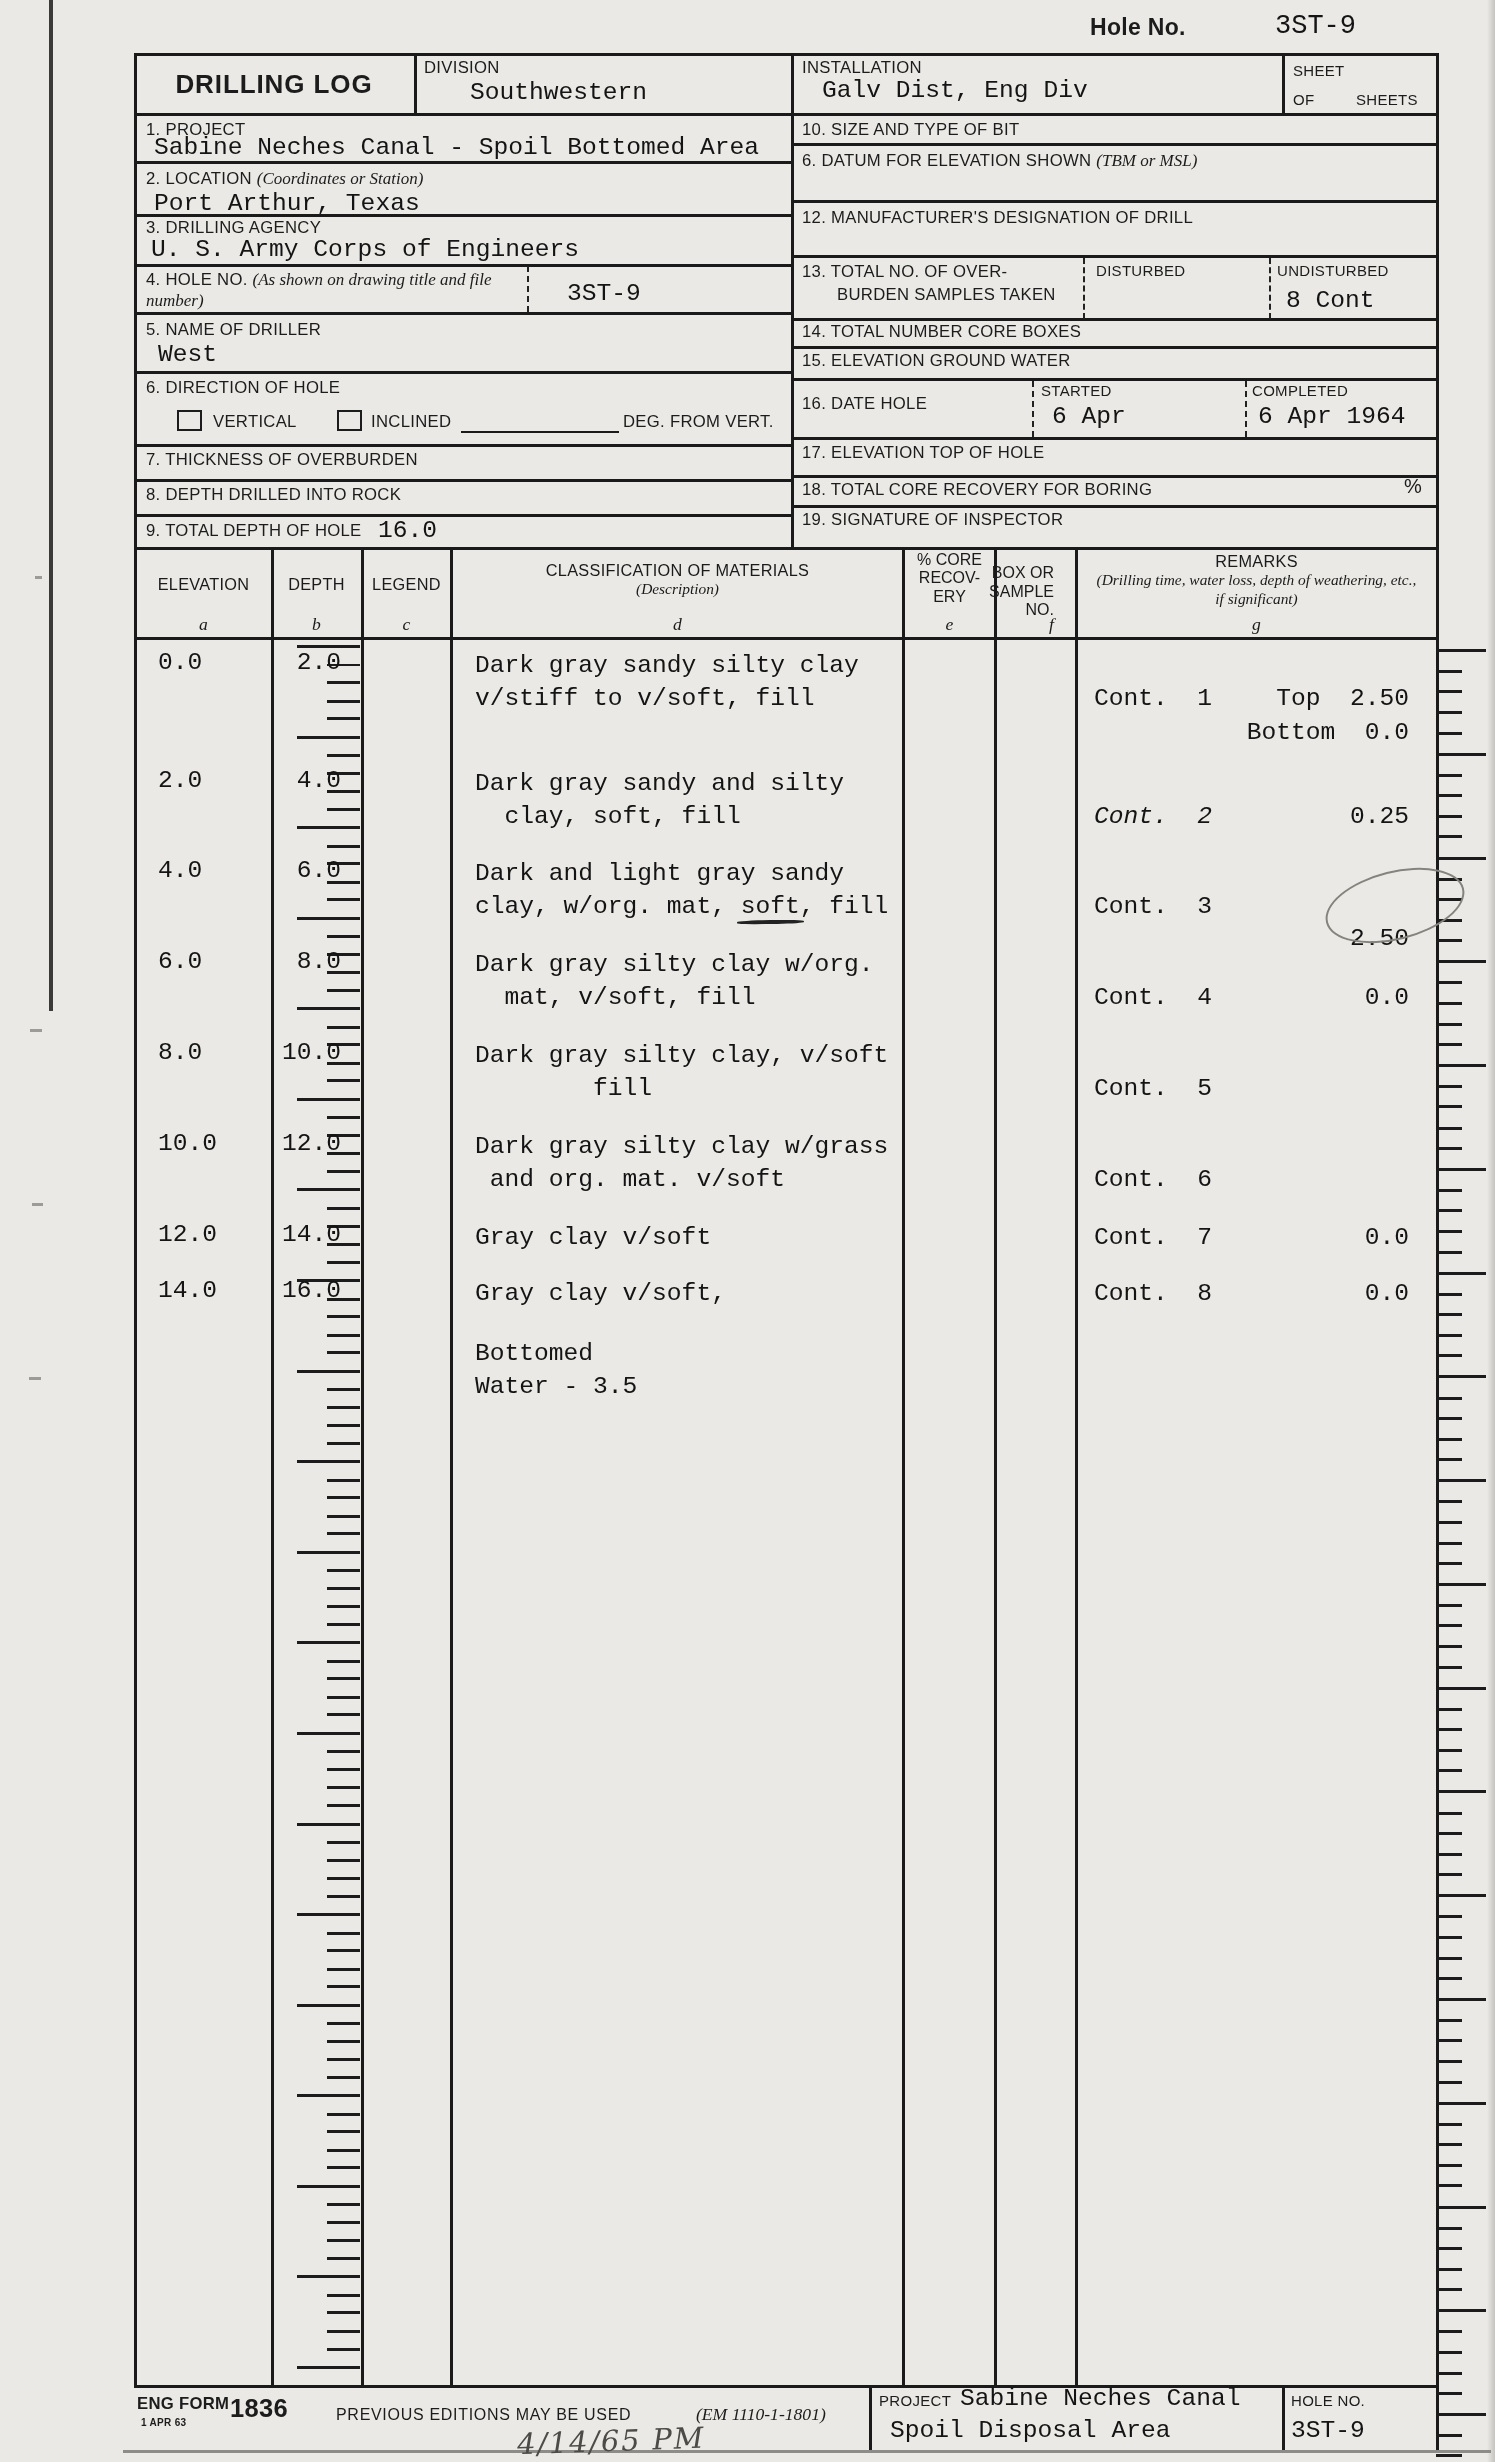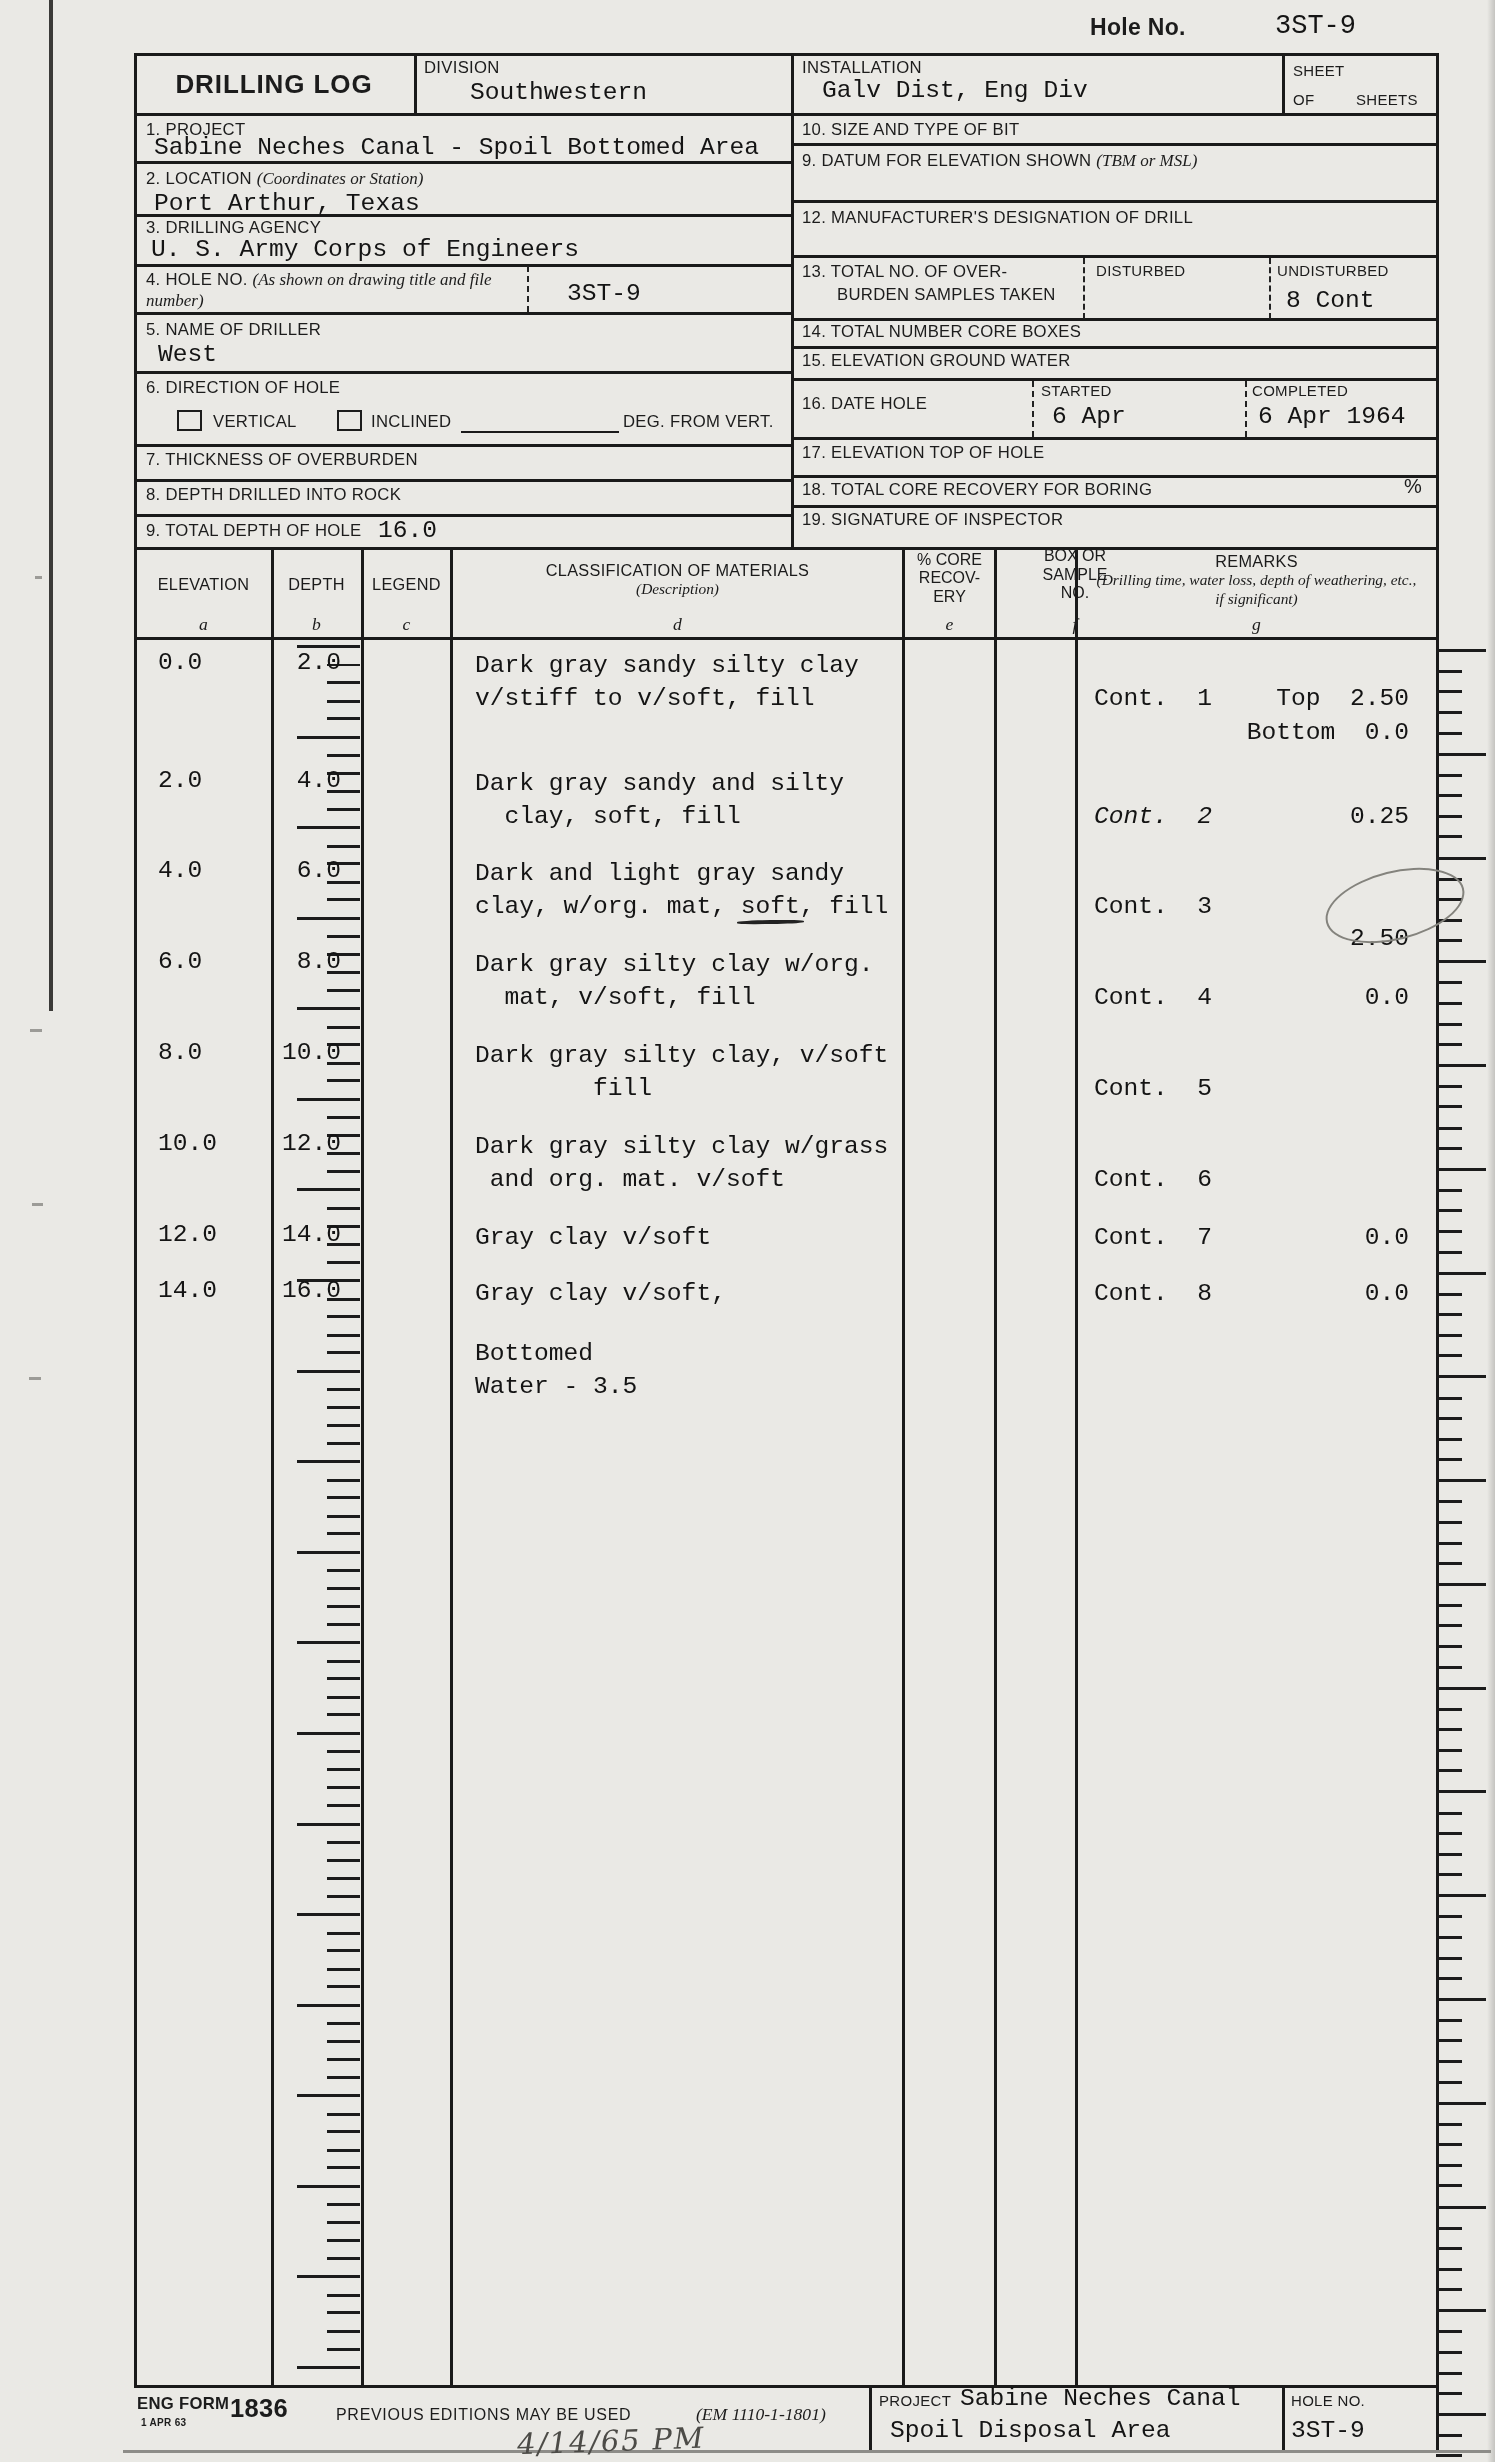--- a/index.html
+++ b/index.html
@@ -143,21 +143,21 @@
   <div class="lbl" style="left:371px;top:412px;">INCLINED</div>
   <div class="ln" style="left:461px;top:431px;width:158px;height:1.8px;"></div>
   <div class="lbl" style="left:623px;top:412px;">DEG. FROM VERT.</div>
 
   <div class="lbl" style="left:146px;top:450px;">7. THICKNESS OF OVERBURDEN</div>
   <div class="lbl" style="left:146px;top:485px;">8. DEPTH DRILLED INTO ROCK</div>
   <div class="lbl" style="left:146px;top:521px;">9. TOTAL DEPTH OF HOLE</div>
   <div class="typed" style="position:absolute;left:378px;top:517px;">16.0</div>
 
   <div class="lbl" style="left:802px;top:120px;">10. SIZE AND TYPE OF BIT</div>
-  <div class="lbl" style="left:802px;top:151px;"><span>9. DATUM FOR ELEVATION SHOWN</span> <span class="note">(TBM or MSL)</span></div>
+  <div class="lbl" style="left:802px;top:151px;"><span>6. DATUM FOR ELEVATION SHOWN</span> <span class="note">(TBM or MSL)</span></div>
   <div class="lbl" style="left:802px;top:208px;">12. MANUFACTURER'S DESIGNATION OF DRILL</div>
 
   <div class="lbl" style="left:802px;top:262px;">13. TOTAL NO. OF OVER-</div>
   <div class="lbl" style="left:837px;top:285px;">BURDEN SAMPLES TAKEN</div>
   <div class="lbl lbl-sm" style="left:1096px;top:262px;">DISTURBED</div>
   <div class="lbl lbl-sm" style="left:1277px;top:262px;">UNDISTURBED</div>
   <div class="typed" style="position:absolute;left:1286px;top:287px;">8 Cont</div>
 
   <div class="lbl" style="left:802px;top:322px;">14. TOTAL NUMBER CORE BOXES</div>
   <div class="lbl" style="left:802px;top:351px;">15. ELEVATION GROUND WATER</div>
@@ -189,21 +189,21 @@
     <span class="h1" style="margin-top:7px;">CLASSIFICATION OF MATERIALS</span>
     <span class="hnote">(Description)</span>
     <span class="sub">d</span>
   </div>
   <div class="th" style="left:905px;width:89px;padding-top:3.5px;">
     <span class="h3">% CORE</span>
     <span class="h3">RECOV-</span>
     <span class="h3">ERY</span>
     <span class="sub">e</span>
   </div>
-  <div class="th" style="left:1036px;width:78px;padding-top:0;">
+  <div class="th" style="left:976px;width:78px;padding-top:17px;align-items:flex-end;">
     <span class="h3">BOX OR</span>
     <span class="h3">SAMPLE</span>
     <span class="h3">NO.</span>
     <span class="sub">f</span>
   </div>
   <div class="th" style="left:1077px;width:359px;padding-top:5.3px;">
     <span class="h1">REMARKS</span>
     <span class="hnote" style="width:327px;">(Drilling time, water loss, depth of weathering, etc., if significant)</span>
     <span class="sub">g</span>
   </div>

